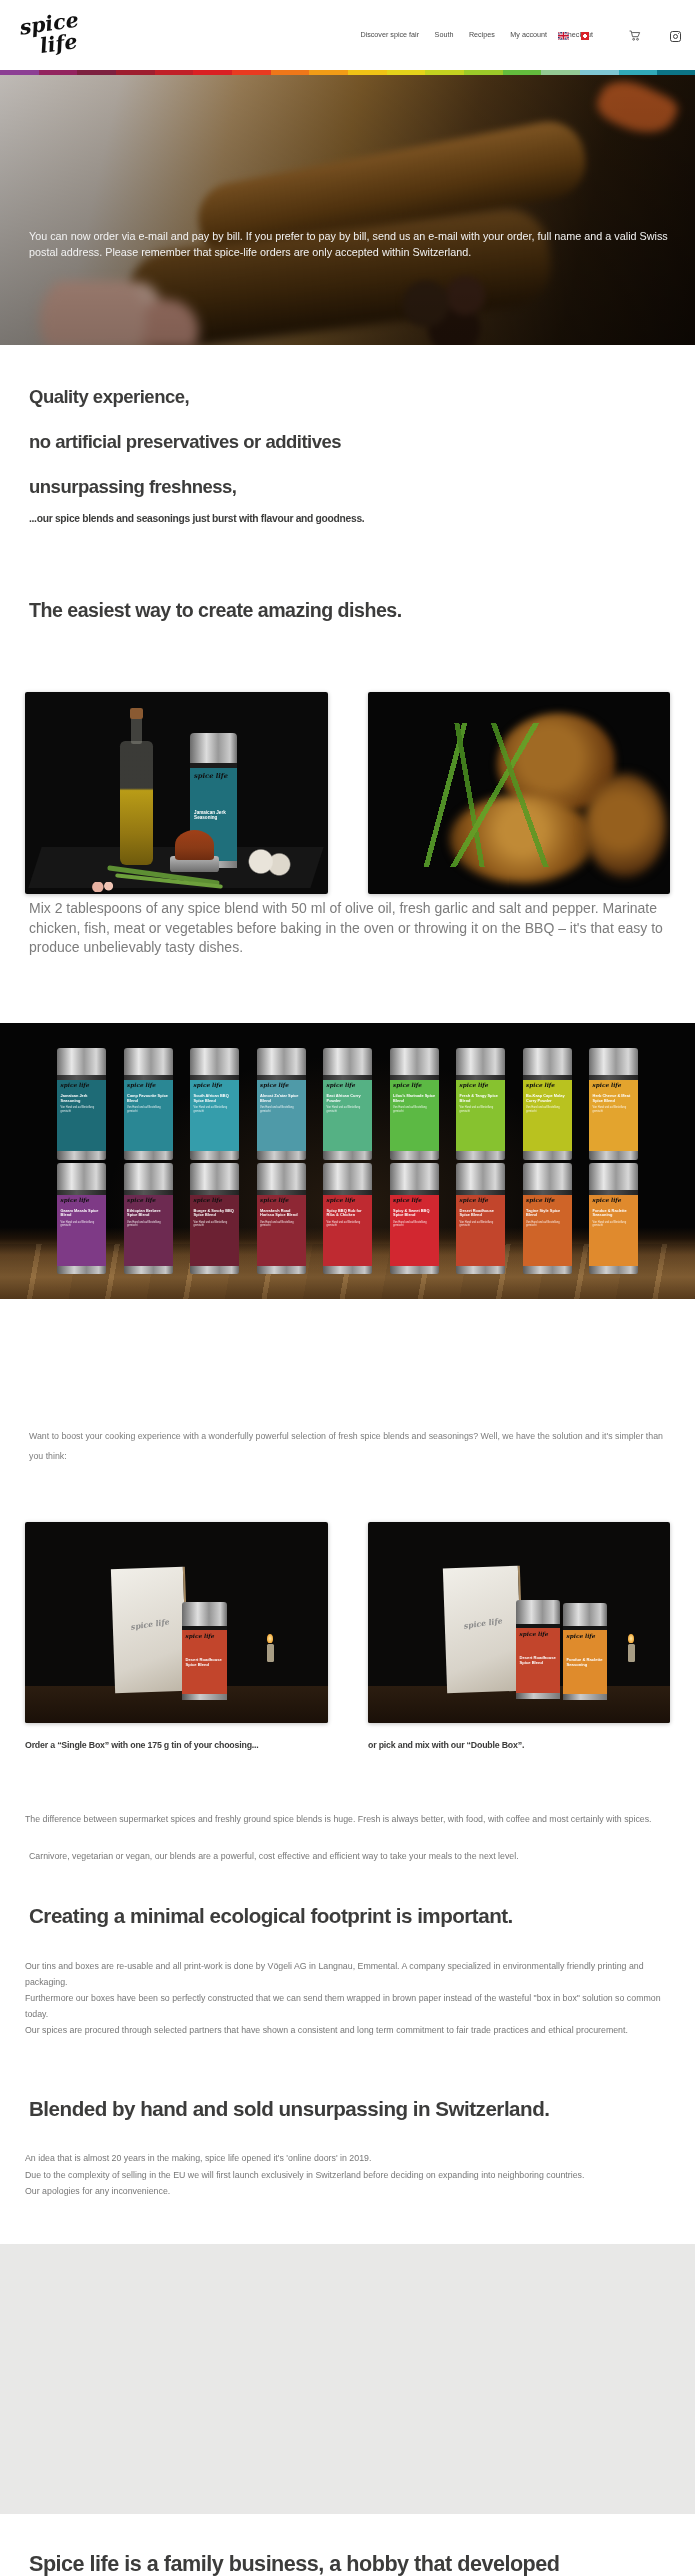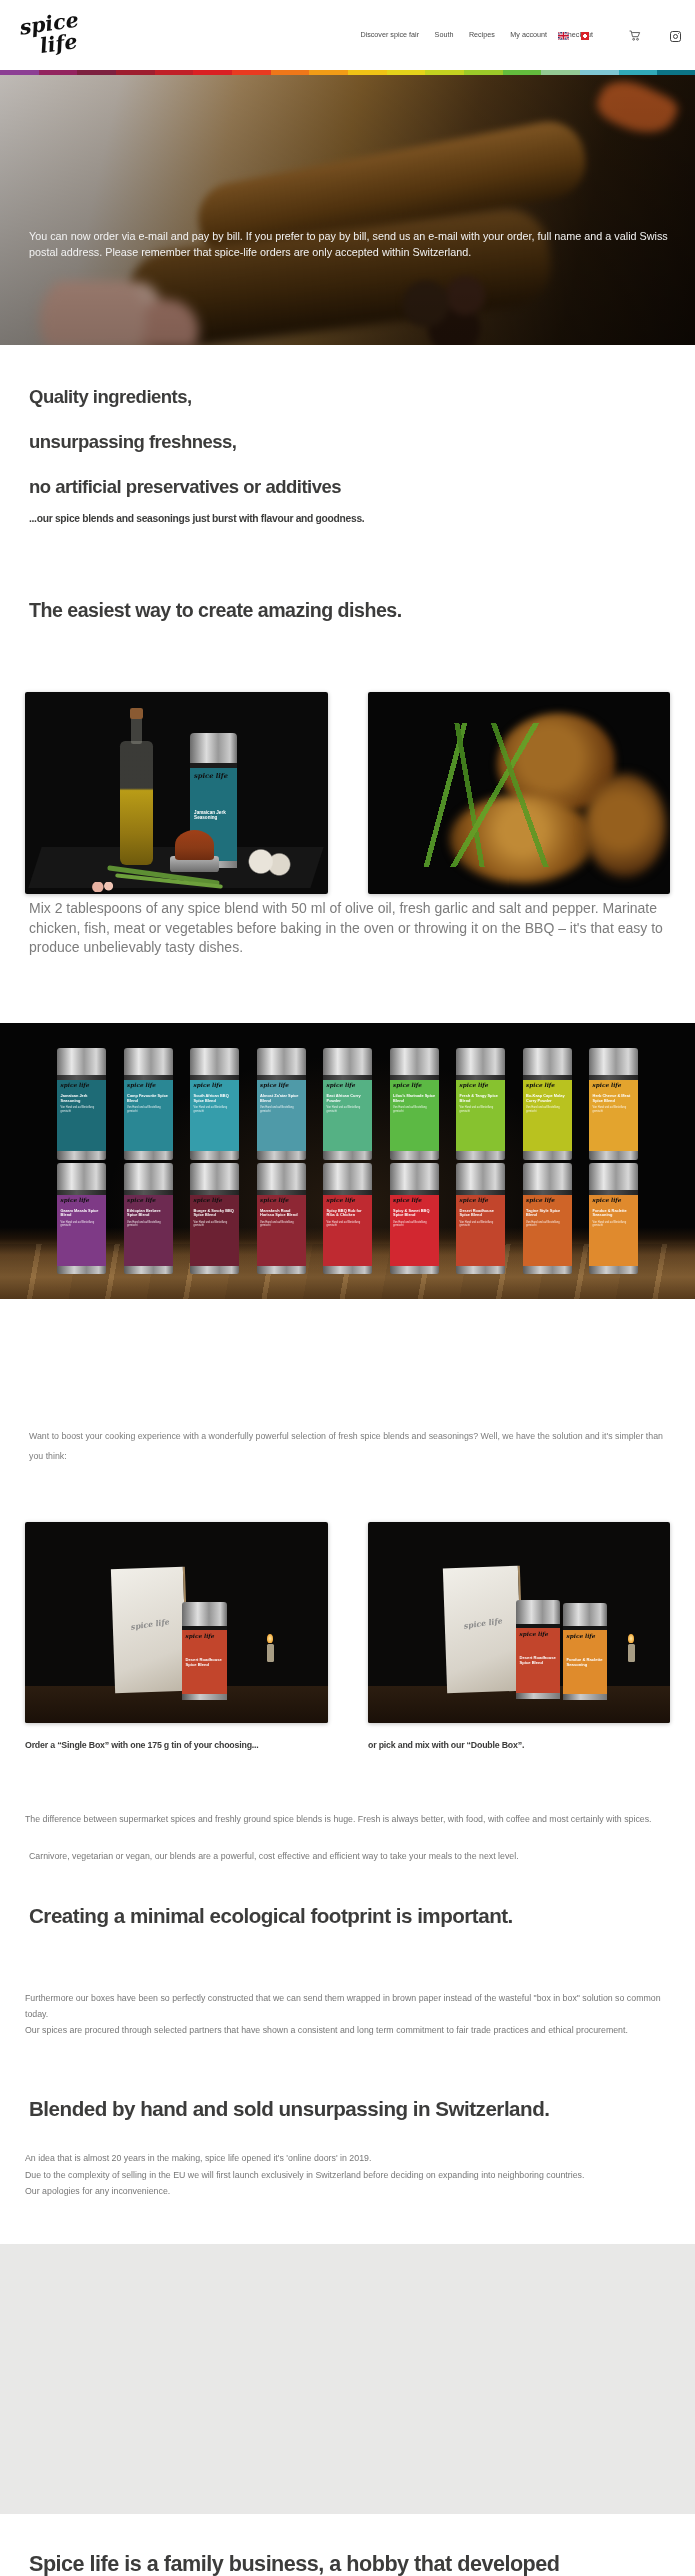--- a/index.html
+++ b/index.html
@@ -103,23 +103,23 @@
     <div class="abs" style="left:392px;top:196px;width:113px;height:82px;filter:blur(3.1px);
                 background:radial-gradient(circle at 30% 40%,#3a2514 0 24%,transparent 26%),radial-gradient(circle at 65% 30%,#46281a 0 20%,transparent 22%),radial-gradient(circle at 55% 70%,#2c180c 0 30%,transparent 32%);"></div>
     <div class="abs" style="left:598px;top:10.3px;width:77px;height:46px;border-radius:50% 20% 60% 30%;transform:rotate(25deg);filter:blur(4.1px);background:#c05a22;opacity:.85;"></div>
     <div class="abs" style="left:31px;top:206px;width:247px;height:67px;filter:blur(5.2px);
                 background:radial-gradient(circle at 25% 60%,#e7b7a4 0 26%,transparent 30%),radial-gradient(circle at 55% 75%,#dba08c 0 20%,transparent 24%),radial-gradient(circle at 42% 40%,#efc7b4 0 16%,transparent 20%);"></div>
     <div class="abs" style="left:0;top:0;width:696px;height:270px;background:linear-gradient(rgba(0,0,0,.12),rgba(0,0,0,.42));"></div>
     <p class="abs" style="left:29px;top:154px;width:655px;margin:0;font-size:10.8px;line-height:15.5px;color:#f2f2f2;">You can now order via e-mail and pay by bill. If you prefer to pay by bill, send us an e-mail with your order, full name and a valid Swiss postal address. Please remember that spice-life orders are only accepted within Switzerland.</p>
   </section>
 
   <div class="abs hcond" style="left:29px;top:374px;font-size:18.5px;line-height:45px;">
-    <span style="display:block;">Quality ingredients,</span>
+    <span style="display:block;">Quality experience,</span>
+    <span style="display:block;">no artificial preservatives or additives</span>
     <span style="display:block;">unsurpassing freshness,</span>
-    <span style="display:block;">no artificial preservatives or additives</span>
   </div>
   <div class="abs hcond" style="left:29px;top:513px;font-size:10.3px;letter-spacing:-0.3px;">...our spice blends and seasonings just burst with flavour and goodness.</div>
 
   <h2 class="abs hcond" style="left:29px;top:599px;margin:0;font-size:19.6px;">The easiest way to create amazing dishes.</h2>
 
   <figure class="abs photo-card" style="left:25px;top:692px;width:303px;height:202px;margin:0;">
     <div class="abs" style="left:10.3px;top:155px;width:282px;height:41px;background:#161616;transform:skewX(-18deg);"></div>
     <div class="abs" style="left:95px;top:49px;width:33px;height:124px;border-radius:5.2px 5.2px 6.2px 6.2px;
          background:linear-gradient(to bottom,rgba(205,205,190,.25) 0 38%,#b99c17 40%,#937712 75%,#6e5a0c);"></div>
     <div class="abs" style="left:106px;top:25px;width:11.3px;height:27px;background:rgba(210,210,195,.28);border-radius:2.1px;"></div>
@@ -414,20 +414,21 @@
     <div class="abs" style="left:260px;top:122px;width:7.2px;height:17.5px;background:#cfc2a4;border-radius:1.5px;opacity:.8;"></div>
   </figure>
 
   <div class="abs hcond" style="left:25px;top:1740px;font-size:8.8px;letter-spacing:-0.2px;">Order a “Single Box” with one 175 g tin of your choosing...</div>
   <div class="abs hcond" style="left:368px;top:1740px;font-size:8.8px;letter-spacing:-0.2px;">or pick and mix with our “Double Box”.</div>
 
   <p class="abs para" style="left:25px;top:1812px;width:644px;margin:0;">The difference between supermarket spices and freshly ground spice blends is huge. Fresh is always better, with food, with coffee and most certainly with spices.</p>
   <p class="abs para" style="left:25px;top:1845px;width:644px;margin:4px;">Carnivore, vegetarian or vegan, our blends are a powerful, cost effective and efficient way to take your meals to the next level.</p>
 
   <h2 class="abs hcond" style="left:29px;top:1904px;margin:0;font-size:20.6px;">Creating a minimal ecological footprint is important.</h2>
+  <p class="abs para" style="left:25px;top:1959px;width:649px;margin:0;">Our tins and boxes are re-usable and all print-work is done by Vögeli AG in Langnau, Emmental. A company specialized in environmentally friendly printing and packaging.</p>
   <p class="abs para" style="left:25px;top:1991px;width:649px;margin:0;">Furthermore our boxes have been so perfectly constructed that we can send them wrapped in brown paper instead of the wasteful "box in box" solution so common today.</p>
   <p class="abs para" style="left:25px;top:2023px;width:649px;margin:0;">Our spices are procured through selected partners that have shown a consistent and long term commitment to fair trade practices and ethical procurement.</p>
 
   <h2 class="abs hcond" style="left:29px;top:2097px;margin:0;font-size:20.6px;">Blended by hand and sold unsurpassing in Switzerland.</h2>
   <p class="abs para" style="left:25px;top:2151px;width:649px;margin:0;">An idea that is almost 20 years in the making, spice life opened it's 'online doors' in 2019.</p>
   <p class="abs para" style="left:25px;top:2168px;width:649px;margin:0;">Due to the complexity of selling in the EU we will first launch exclusively in Switzerland before deciding on expanding into neighboring countries.</p>
   <p class="abs para" style="left:25px;top:2184px;width:649px;margin:0;">Our apologies for any inconvenience.</p>
 
   <div class="abs" style="left:0;top:2244px;width:696px;height:270px;background:#e8e8e7;"></div>
 

